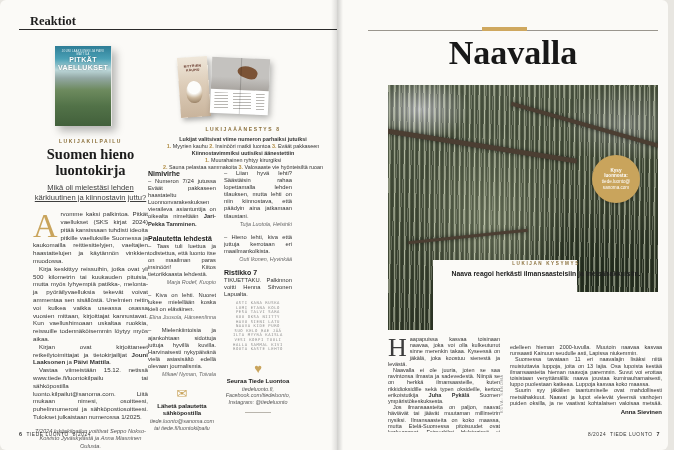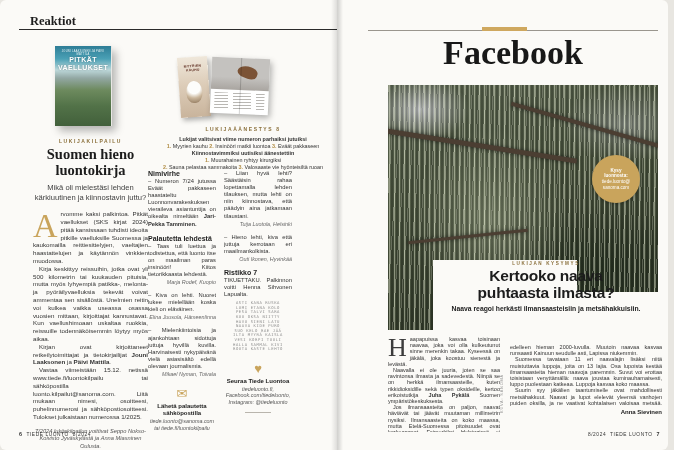--- a/index.html
+++ b/index.html
@@ -18,21 +18,21 @@
         border-right:1.5px solid #e8e8e4;}
   .book .authors{position:absolute;top:4px;left:0;right:0;text-align:center;font-size:2.6px;
                  color:#eef5f6;letter-spacing:.3px;}
   .book .btitle{position:absolute;top:10px;left:0;right:0;text-align:center;color:#fff;
                 font-weight:bold;font-size:7px;line-height:7.5px;letter-spacing:.4px;
                 text-shadow:0 0 2px rgba(0,0,0,.35);}
   .contest{left:33px;top:138px;width:115px;text-align:center;}
   .eyebrow{font-size:5px;letter-spacing:1.6px;color:#8a6f3a;font-weight:bold;}
   .contest h1{margin:3px 0 0 0;font-family:"Liberation Serif",serif;font-weight:bold;
               font-size:14.5px;line-height:15.5px;color:#1c1c1c;}
-  .standfirst{margin-top:5px;font-size:7.6px;line-height:9.6px;color:#3e3e3e;}
+  .standfirst{margin-top:5px;font-size:7.6px;line-height:9.6px;color:#3e3e3e;text-decoration:underline;}
   .body-text{margin-top:8px;text-align:justify;font-size:6.2px;line-height:7.8px;color:#333;}
   .body-text p{margin:0;}
   .body-text p + p{text-indent:6px;}
   .dropcap{float:left;font-family:"Liberation Serif",serif;font-size:34px;line-height:27px;
            color:#c9a45c;padding:2px 3px 0 0;}
   .bold{font-weight:bold;}
   .winners{margin-top:7px;font-style:italic;font-size:5.7px;line-height:7.4px;color:#555;}
   .footer{font-size:4.8px;letter-spacing:.6px;color:#333;}
   .footer .folio{font-weight:bold;font-size:5.4px;}
 
@@ -234,43 +234,39 @@
   <div class="abs footer footer-l">
     <span class="folio">6</span>&nbsp;
     <span>TIEDE LUONTO</span>&nbsp;
     <span>8/2024</span>
   </div>
 
   <div class="abs fold"></div>
 
   <div class="abs r-rule"></div>
   <div class="abs accent-bar"></div>
-  <div class="abs r-title">Facebook</div>
+  <div class="abs r-title">Naavalla</div>
 
   <div class="abs naava">
     <div class="branch b1"></div>
     <div class="branch b2"></div>
     <div class="branch b3"></div>
     <div class="cut-hi"></div>
     <div class="cut-lo"></div>
   </div>
 
   <div class="abs badge">
     <span class="b-strong">Kysy</span>
     <span class="b-strong">luonnosta:</span>
     <span>tiede.luonto@</span>
     <span>sanoma.com</span>
   </div>
 
   <div class="abs question">
     <div class="q-eyebrow">LUKIJAN KYSYMYS</div>
-    <div class="q-headline">
-      <span>Kertooko naava</span><br>
-      <span>puhtaasta ilmasta?</span>
-    </div>
     <div class="q-standfirst">Naava reagoi herkästi ilmansaasteisiin ja metsähakkuisiin.</div>
   </div>
 
   <div class="abs photo-credit">KUVA: SANOMA</div>
 
   <div class="abs r-col rc1">
     <p><span class="r-dropcap">H</span><span>aapapuissa kasvaa toisinaan naavaa, joka voi olla kulkeutunut sinne merenkin takaa. Kyseessä on jäkälä, joka koostuu sienestä ja levästä.</span></p>
     <p><span>Naavalla ei ole juuria, joten se saa ravintonsa ilmasta ja sadevedestä. Niinpä se on herkkä ilmansaasteille, kuten rikkidioksidille sekä typen oksideille, kertoo erikoistutkija </span><span class="bold">Juha Pykälä</span><span> Suomen ympäristökeskuksesta.</span></p>
     <p>Jos ilmansaasteita on paljon, naavat häviävät tai jäävät muutaman millimetrin nysiksi. Ilmansaasteita on koko maassa, mutta Etelä-Suomessa pitoisuudet ovat korkeammat. Esimerkiksi Helsingissä ei naavoja juuri näy, vaikka saastepitoisuudet laskivat selvästi 1980–1990-luvuilla ja</p>
   </div>

